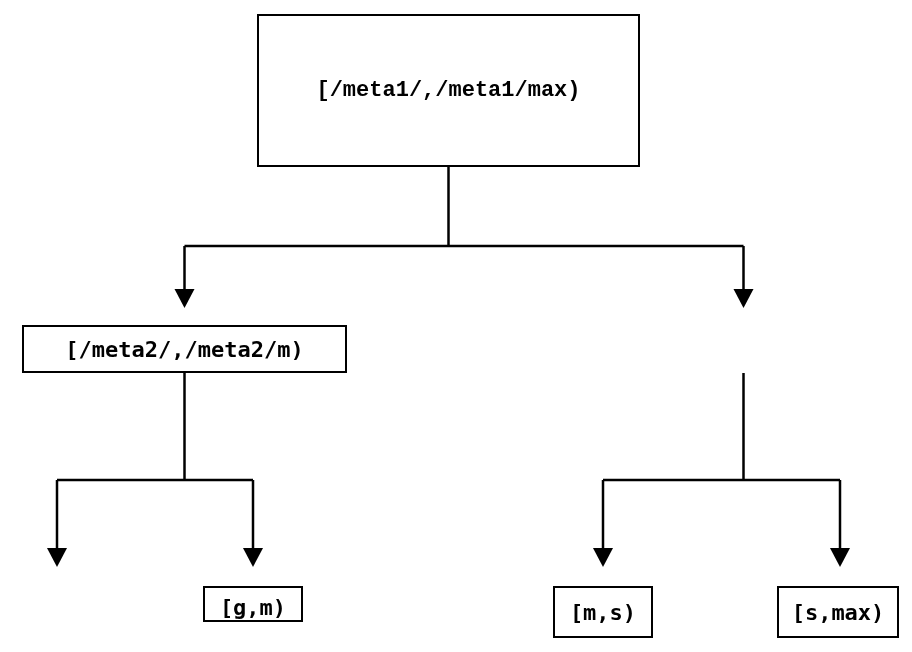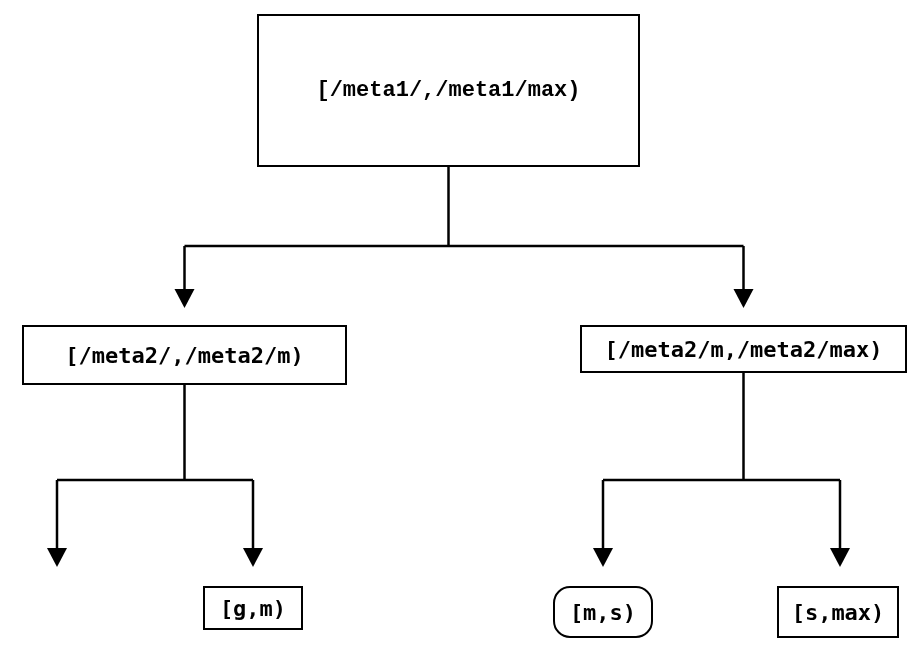--- a/index.html
+++ b/index.html
@@ -40,25 +40,25 @@
     align-items: center;
     justify-content: center;
   }
   .node-label {
     font-weight: bold;
     font-size: 22px;
     color: #000000;
     white-space: nowrap;
   }
   .node-root  { left: 257px; top: 14px;  width: 383px; height: 153px; font-family: Liberation Mono, monospace; }
-  .node-l     { left: 22px;  top: 325px; width: 325px; height: 60px; }
+  .node-l     { left: 22px;  top: 325px; width: 325px; height: 48px; }
   .node-r     { left: 580px; top: 325px; width: 327px; height: 48px; }
   .node-ag    { left: 7px;   top: 586px; width: 100px; height: 52px; }
-  .node-gm    { left: 203px; top: 586px; width: 100px; height: 44px; }
-  .node-ms    { left: 553px; top: 586px; width: 100px; height: 52px; border-radius: 17px; }
+  .node-gm    { left: 203px; top: 586px; width: 100px; height: 36px; align-items: flex-end; }
+  .node-ms    { left: 553px; top: 586px; width: 100px; height: 52px; }
   .node-smax  { left: 777px; top: 586px; width: 122px; height: 52px; }
 </style>
 </head>
 <body>
 
 <div class="stage">
 
   <svg class="edges" viewBox="0 0 912 652" xmlns="http://www.w3.org/2000/svg">
 
     <path d="M448.5 167 L448.5 246"></path>
@@ -84,23 +84,20 @@
   </svg>
 
   <div class="node node-root">
     <span class="node-label">[/meta1/,/meta1/max)</span>
   </div>
 
   <div class="node node-l">
     <span class="node-label">[/meta2/,/meta2/m)</span>
   </div>
 
-  <div class="node node-r">
-    <span class="node-label">[/meta2/m,/meta2/max)</span>
-  </div>
 
 
   <div class="node node-gm">
     <span class="node-label">[g,m)</span>
   </div>
 
   <div class="node node-ms">
     <span class="node-label">[m,s)</span>
   </div>
 

